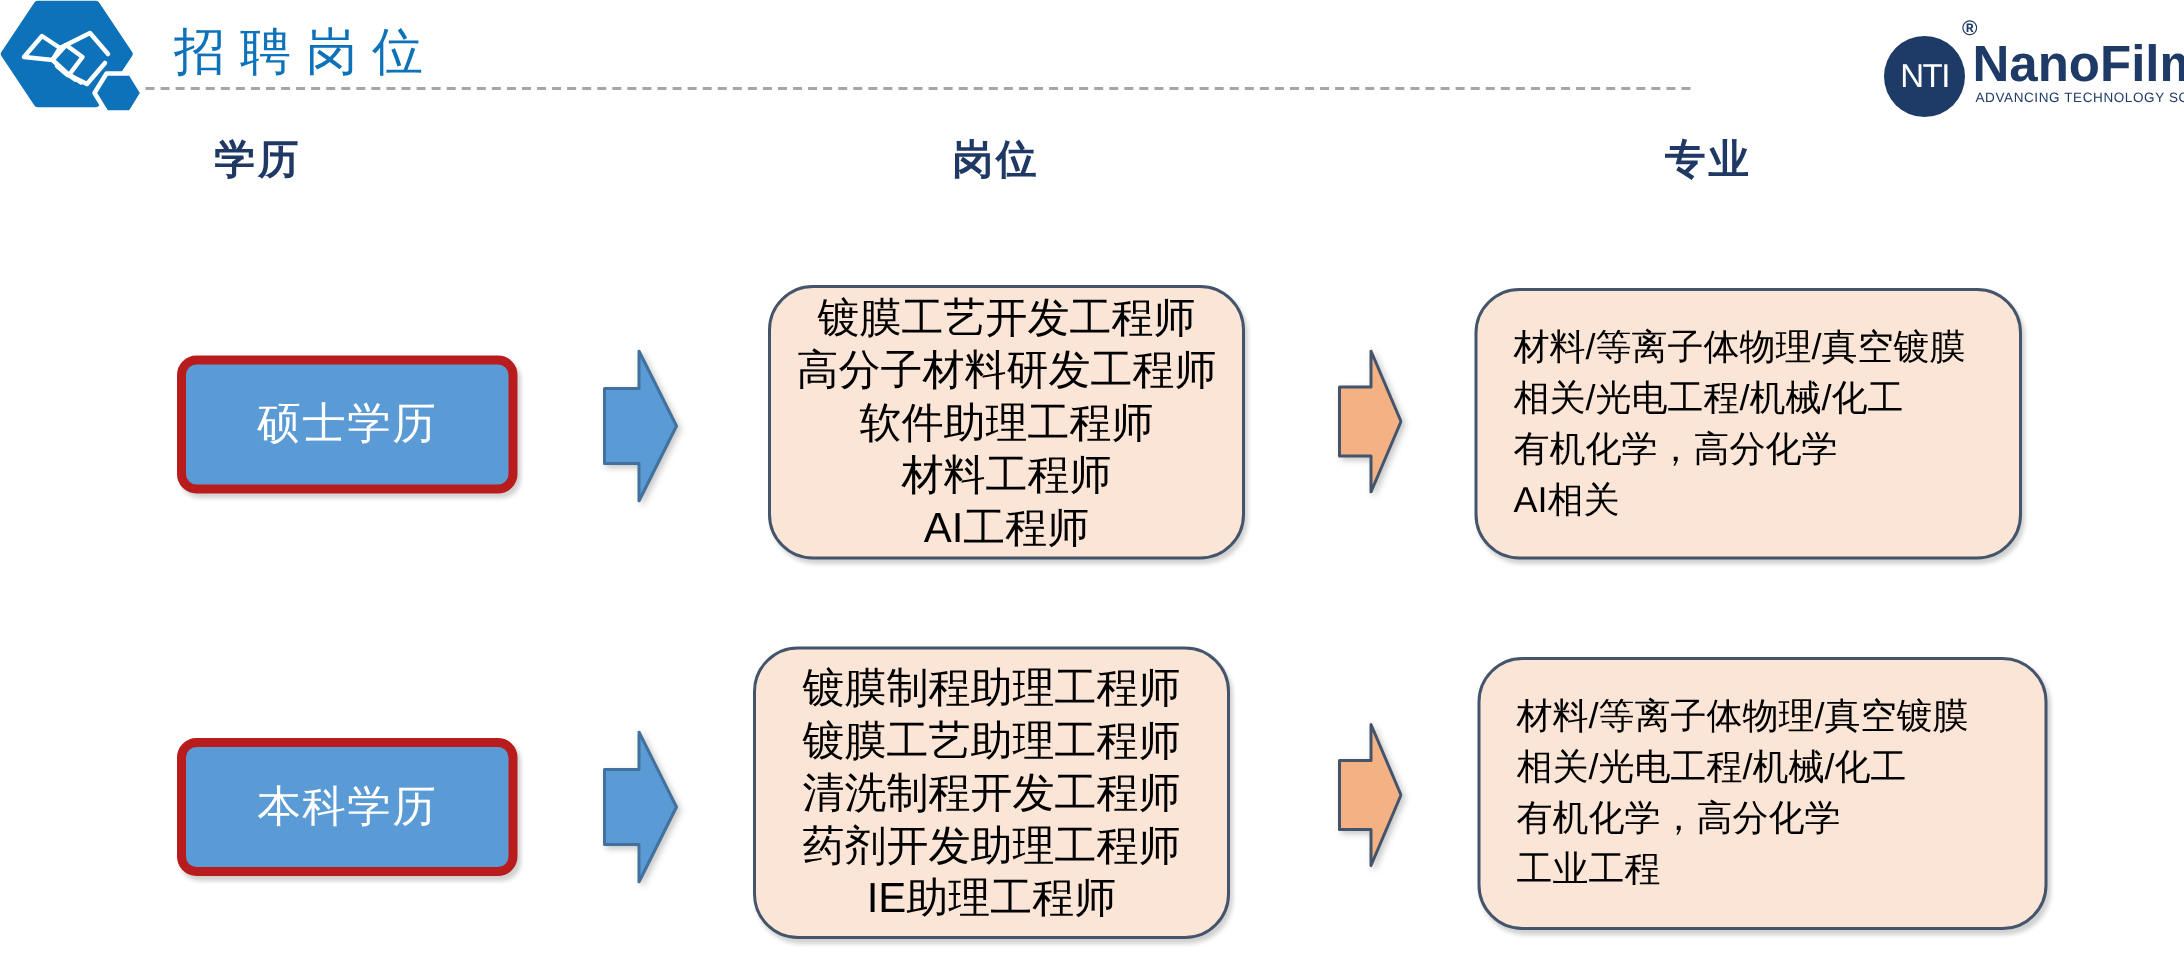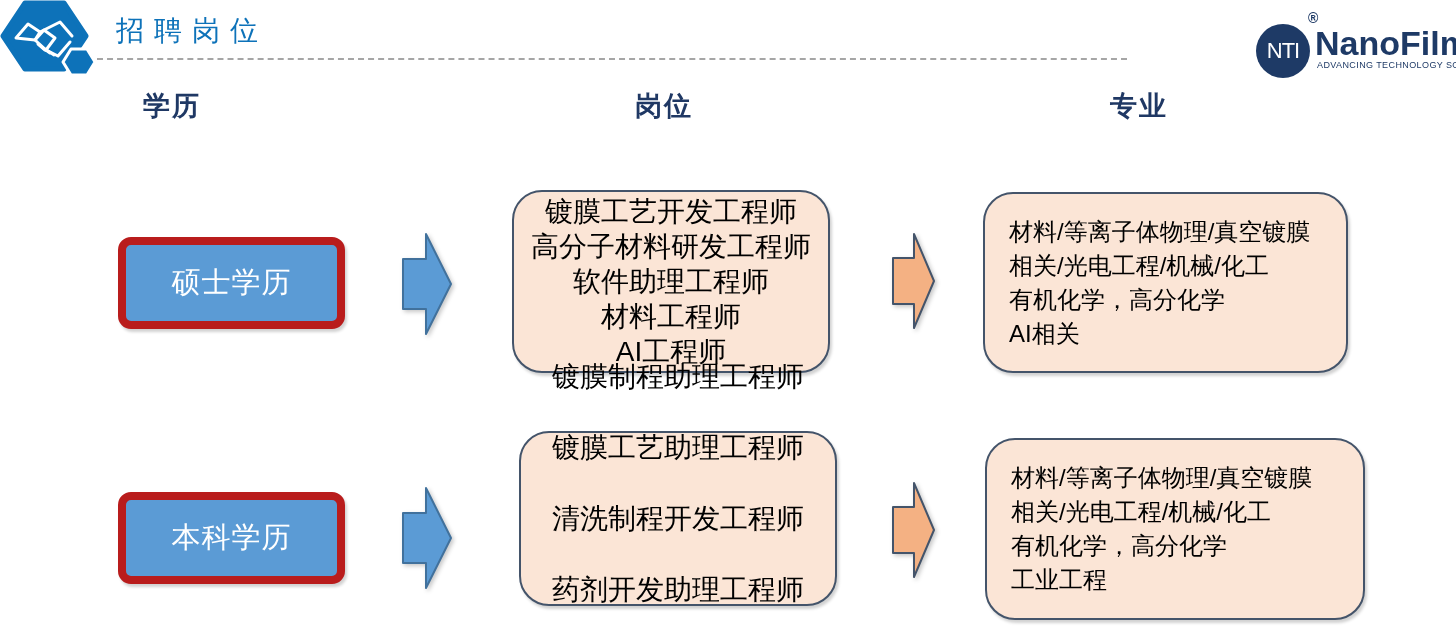--- a/index.html
+++ b/index.html
@@ -7,21 +7,21 @@
   .canvas {
     position: relative;
     width: 1456px; height: 639px;
     background: #ffffff;
     overflow: hidden;
   }
   
   .hex-icon { position: absolute; left: 0; top: 0; width: 102px; height: 86px; }
   .slide-title {
     position: absolute; left: 116px; top: 12px;
-    font-size: 28px; letter-spacing: 10px; font-weight: 500;
+    font-size: 34px; letter-spacing: 10px; font-weight: 500;
     color: #0d72b9; white-space: nowrap;
   }
   .dashed-rule {
     position: absolute; left: 97px; top: 58px; width: 1030px; height: 0;
     border-top: 2px dashed #a6a6a6;
   }
   
   .logo { position: absolute; left: 1248px; top: 4px; width: 208px; height: 80px; }
   .logo-circle {
     position: absolute; left: 8px; top: 20px; width: 54px; height: 54px;
@@ -37,21 +37,21 @@
     position: absolute; top: 88px; transform: translateX(-50%);
     font-size: 27px; font-weight: bold; color: #1f3864; letter-spacing: 2px;
     white-space: nowrap;
   }
   .col-edu { left: 172px; }
   .col-pos { left: 664px; }
   .col-major { left: 1139px; }
   
   .edu-box {
     position: absolute; width: 227px; height: 92px;
-    background: #5b9bd5; border: 8px solid #b91c1c; border-radius: 13px;
+    background: #5b9bd5; border: 6px solid #b91c1c; border-radius: 13px;
     display: flex; align-items: center; justify-content: center;
     color: #ffffff; font-size: 29px; letter-spacing: 1px;
     box-shadow: 2px 3px 3px rgba(0,0,0,0.18);
   }
   .panel {
     position: absolute;
     background: #fbe5d6; border: 2px solid #44546a; border-radius: 30px;
     display: flex; flex-direction: column; justify-content: center;
     box-shadow: 2px 3px 3px rgba(0,0,0,0.18);
     color: #000000;
@@ -62,21 +62,21 @@
   .arrow { position: absolute; filter: drop-shadow(2px 2px 2px rgba(0,0,0,0.22)); }
   
   .r1-edu   { left: 118px; top: 237px; }
   .r1-ar1   { left: 402px; top: 233px; }
   .r1-pos   { left: 512px; top: 190px; width: 318px; height: 183px; }
   .r1-ar2   { left: 892px; top: 233px; }
   .r1-major { left: 983px; top: 192px; width: 365px; height: 181px; }
   
   .r2-edu   { left: 118px; top: 492px; }
   .r2-ar1   { left: 402px; top: 487px; }
-  .r2-pos   { left: 519px; top: 431px; width: 318px; height: 175px; gap: 36px; }
+  .r2-pos   { left: 502px; top: 431px; width: 318px; height: 195px; }
   .r2-ar2   { left: 892px; top: 482px; }
   .r2-major { left: 985px; top: 438px; width: 380px; height: 182px; }
 </style>
 </head>
 <body>
 
 <div class="canvas">
 
   <svg class="hex-icon" viewBox="0 0 102 86" xmlns="http://www.w3.org/2000/svg">
     <polygon points="3,36 25,3 64,3 86,36 64,69 25,69" fill="#0d72b9" stroke="#0d72b9" stroke-width="5" stroke-linejoin="round"></polygon>

